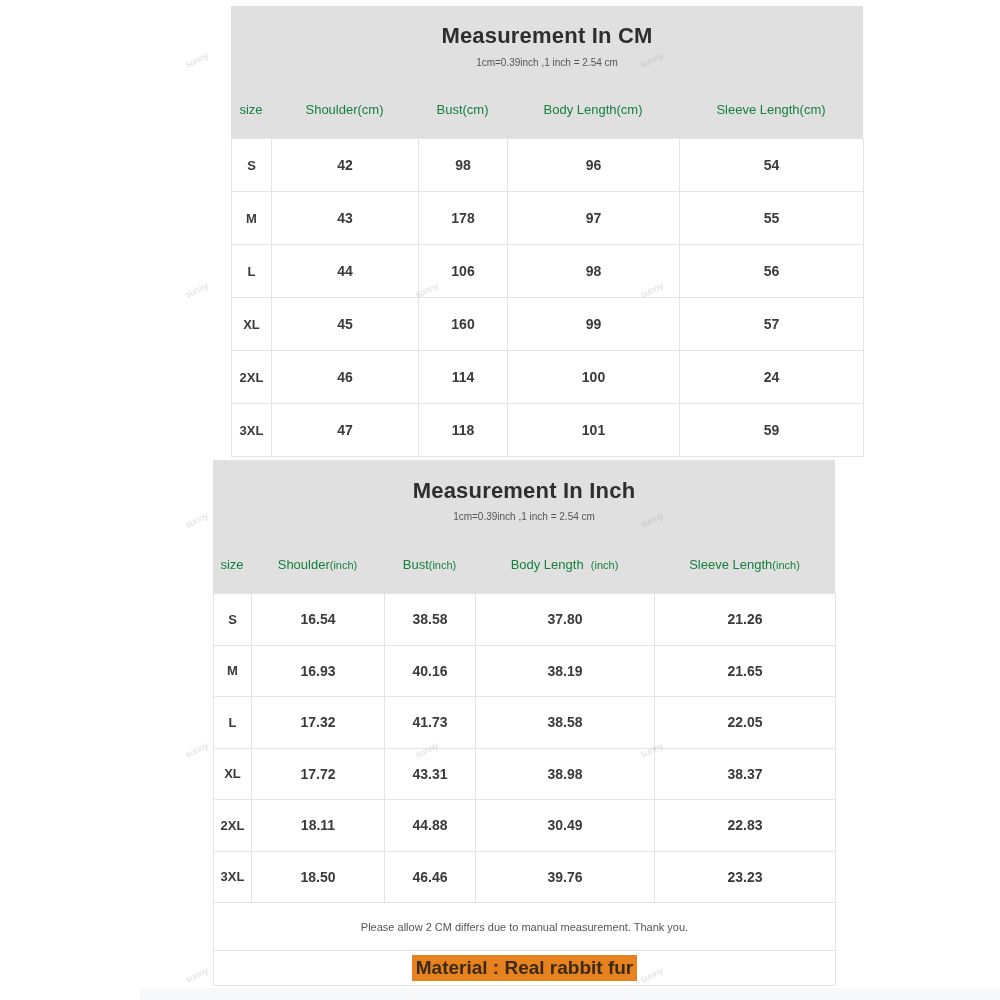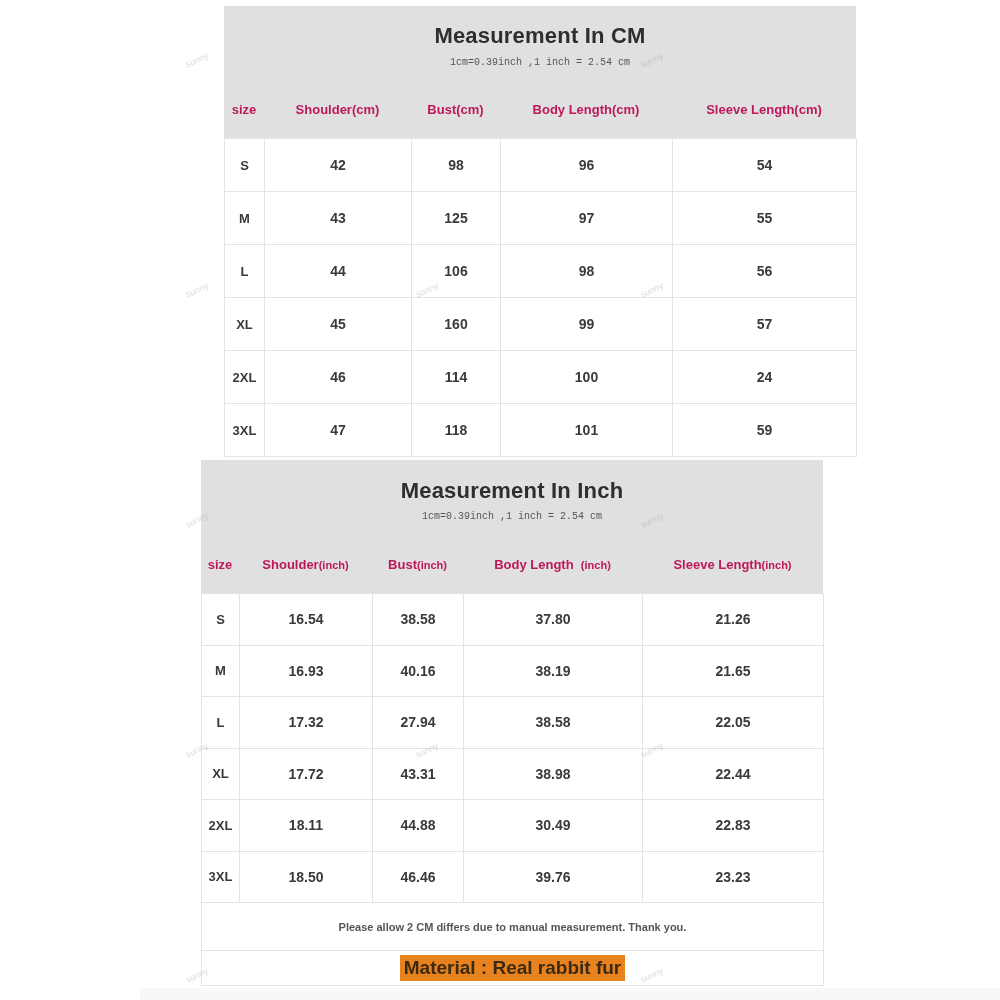--- a/index.html
+++ b/index.html
@@ -1,41 +1,41 @@
 <!DOCTYPE html>
 <html><head>
   <meta charset="utf-8">
   <style>
     html, body { margin: 0; padding: 0; background: #ffffff; }
     body { width: 1000px; height: 1000px; position: relative; overflow: hidden;
            font-family: "Liberation Sans", "DejaVu Sans", sans-serif; color: #333333; }
     .sheet { position: absolute; background: #ffffff; }
-    .sheet-cm { left: 192px; top: 6px; width: 632px; height: 446px; padding-left: 32px; }
-    .sheet-inch { left: 201px; top: 460px; width: 622px; height: 526px; }
+    .sheet-cm { left: 199px; top: 6px; width: 632px; height: 446px; padding-left: 32px; }
+    .sheet-inch { left: 213px; top: 460px; width: 622px; height: 526px; }
     .head { background: #e0e0e0; position: relative; }
     .sheet-cm .head { height: 132px; }
     .sheet-inch .head { height: 133px; }
     .title { position: absolute; left: 0; right: 0; text-align: center; font-weight: bold;
              font-size: 22px; color: #2e2e2e; letter-spacing: 0.2px; }
     .sheet-cm .title { top: 17px; }
     .sheet-inch .title { top: 18px; }
-    .subtitle { position: absolute; left: 0; right: 0; text-align: center; font-size: 10px; color: #555; font-family: Liberation Mono, monospace; }
+    .subtitle { position: absolute; left: 0; right: 0; text-align: center; font-size: 10px; color: #555; }
     .sheet-cm .subtitle { top: 51px; }
     .sheet-inch .subtitle { top: 51px; }
-    .hrow { position: absolute; left: 0; right: 0; display: flex; font-weight: bold; font-size: 13px; color: #be185d; }
+    .hrow { position: absolute; left: 0; right: 0; display: flex; font-weight: normal; font-size: 13px; color: #15803d; }
     .sheet-cm .hrow { top: 96px; }
     .sheet-inch .hrow { top: 97px; }
     .hrow .c, .row .c { text-align: center; }
     .unit-small { font-size: 11px; margin-top: 16px; }
     table { border-collapse: collapse; width: 100%; table-layout: fixed; }
     td { border: 1px solid #e4e4e4; text-align: center; font-weight: bold; font-size: 14px; color: #3a3a3a; padding: 0; }
     .sheet-cm td { height: 52px; }
     .sheet-inch td { height: 50.5px; }
     td.size { font-size: 13px; }
-    .note-row td { font-weight: bold; font-size: 11px; color: #555; height: 47px; }
+    .note-row td { font-weight: normal; font-size: 11px; color: #555; height: 47px; }
     .mat-row td { height: 34px; }
     .material { display: inline-block; background: #e8821f; color: #3a2a10; font-weight: bold;
                 font-size: 19px; padding: 1px 4px; line-height: 24px; }
     .wm { position: absolute; font-size: 9px; color: rgba(150,150,150,0.35); transform: rotate(-25deg);
           pointer-events: none; }
     .bottom-fade { position: absolute; left: 140px; top: 988px; width: 860px; height: 12px; background: #f6f8fa; }
   </style>
 </head>
 <body>
 
@@ -63,21 +63,21 @@
       <tr>
         <td class="size">S</td>
         <td>42</td>
         <td>98</td>
         <td>96</td>
         <td>54</td>
       </tr>
       <tr>
         <td class="size">M</td>
         <td>43</td>
-        <td>125</td>
+        <td>178</td>
         <td>97</td>
         <td>55</td>
       </tr>
       <tr>
         <td class="size">L</td>
         <td>44</td>
         <td>106</td>
         <td>98</td>
         <td>56</td>
       </tr>
@@ -137,30 +137,30 @@
       <tr>
         <td class="size">M</td>
         <td>16.93</td>
         <td>40.16</td>
         <td>38.19</td>
         <td>21.65</td>
       </tr>
       <tr>
         <td class="size">L</td>
         <td>17.32</td>
-        <td>27.94</td>
+        <td>41.73</td>
         <td>38.58</td>
         <td>22.05</td>
       </tr>
       <tr>
         <td class="size">XL</td>
         <td>17.72</td>
         <td>43.31</td>
         <td>38.98</td>
-        <td>22.44</td>
+        <td>38.37</td>
       </tr>
       <tr>
         <td class="size">2XL</td>
         <td>18.11</td>
         <td>44.88</td>
         <td>30.49</td>
         <td>22.83</td>
       </tr>
       <tr>
         <td class="size">3XL</td>

